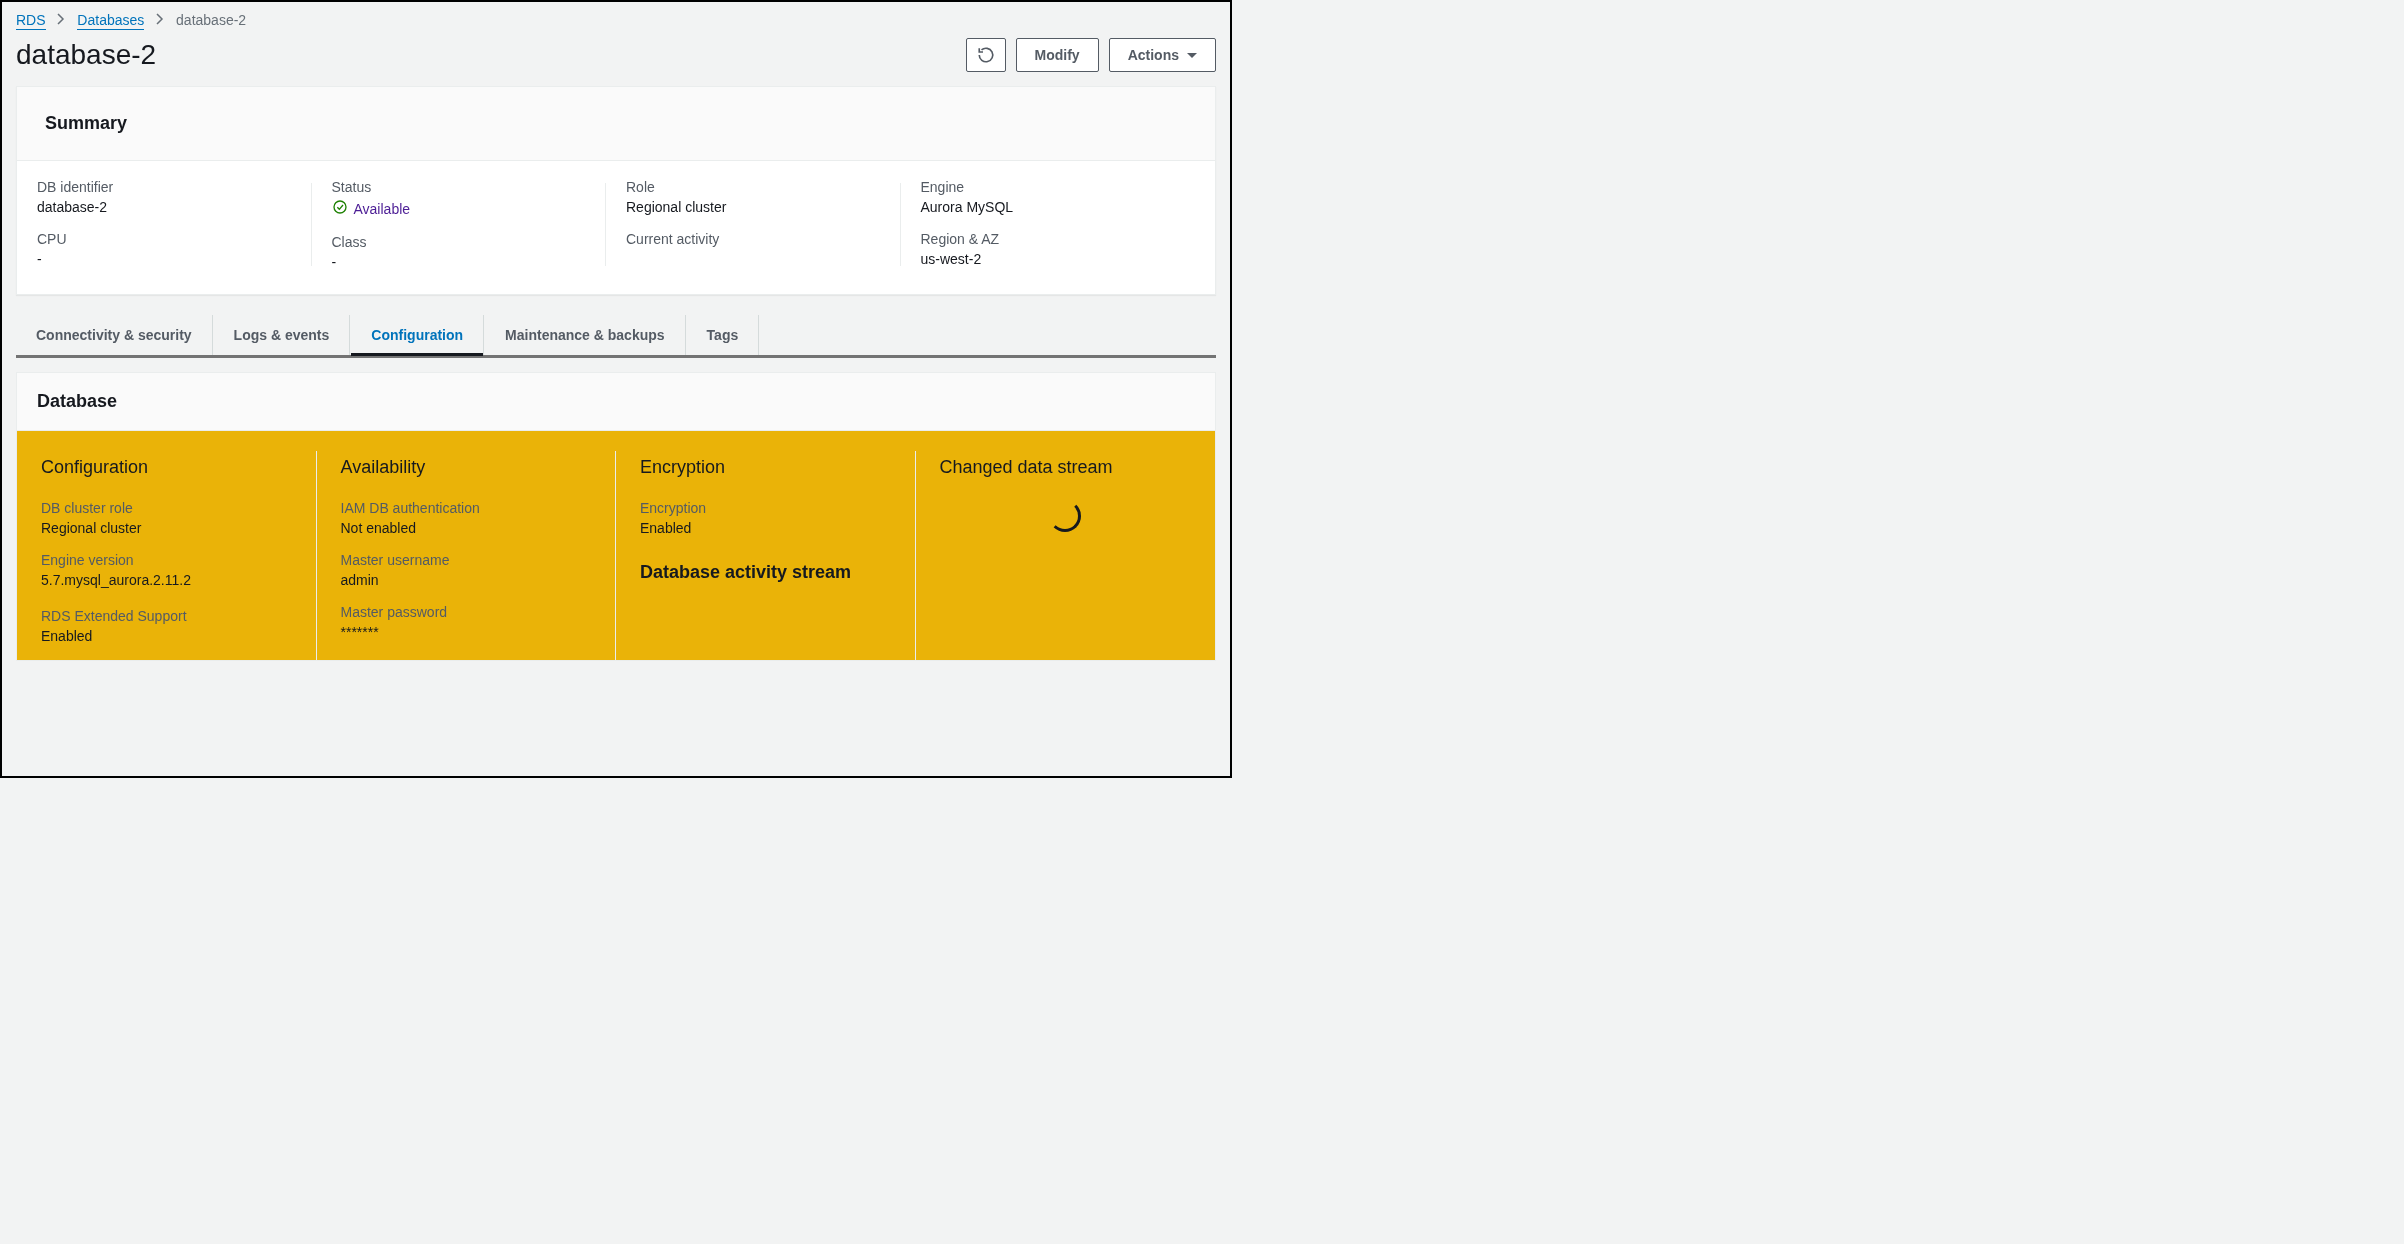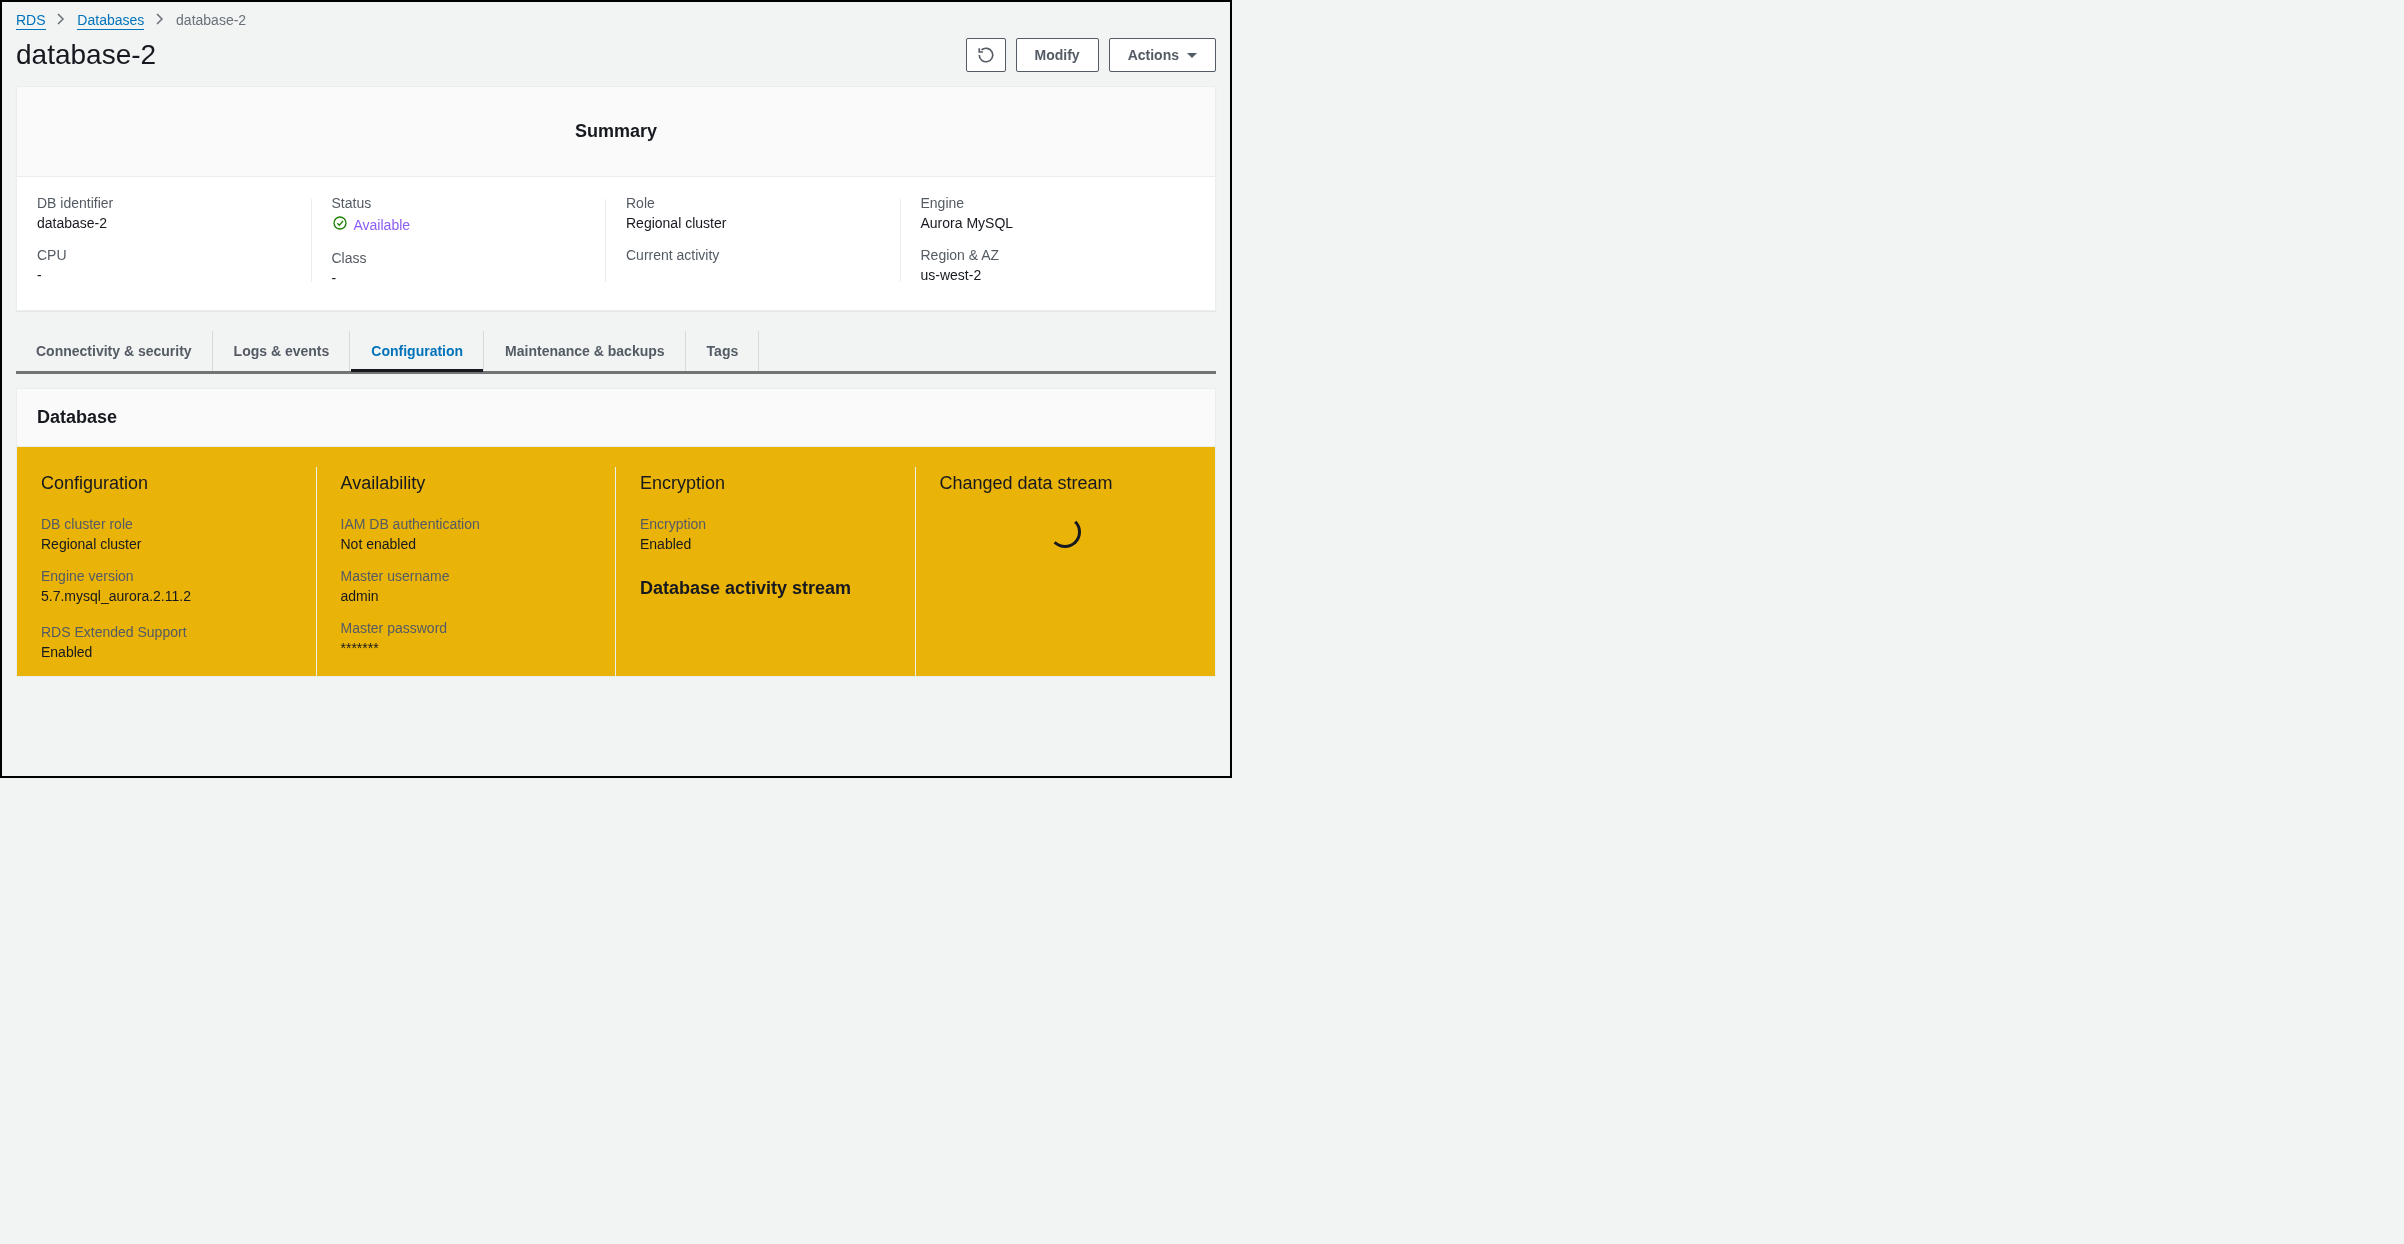--- a/index.html
+++ b/index.html
@@ -81,24 +81,23 @@
     background: #fff;
     border: 1px solid #eaeded;
     box-shadow: 0 1px 1px rgba(0,0,0,0.05);
   }
   .panel-header {
     background: #fafafa;
     padding: 18px 20px;
     border-bottom: 1px solid #eaeded;
   }
   .panel-header h2 {
-    margin: 16px;
+    margin: 8px;
     font-size: 18px;
     font-weight: 700;
-    text-align: center;
   }
   .summary-body {
     padding: 18px 20px 24px 20px;
     display: flex;
   }
   .summary-col {
     flex: 1;
     padding-right: 20px;
     position: relative;
   }
@@ -110,21 +109,21 @@
     bottom: 4px;
     width: 1px;
     background: #eaeded;
   }
   .summary-col + .summary-col { padding-left: 20px; }
   .kv { margin-bottom: 16px; }
   .kv:last-child { margin-bottom: 0; }
   .kv .label { color: #545b64; font-size: 14px; margin-bottom: 4px; }
   .kv .value { color: #16191f; font-size: 14px; }
   .value.status-available {
-    color: #8b5cf6;
+    color: #4c1d95;
     display: inline-flex;
     align-items: center;
     gap: 6px;
   }
   .value.status-available svg { width: 16px; height: 16px; }
   
   .tabs {
     margin: 0 14px;
     border-bottom: 3px solid #737373;
     display: flex;

